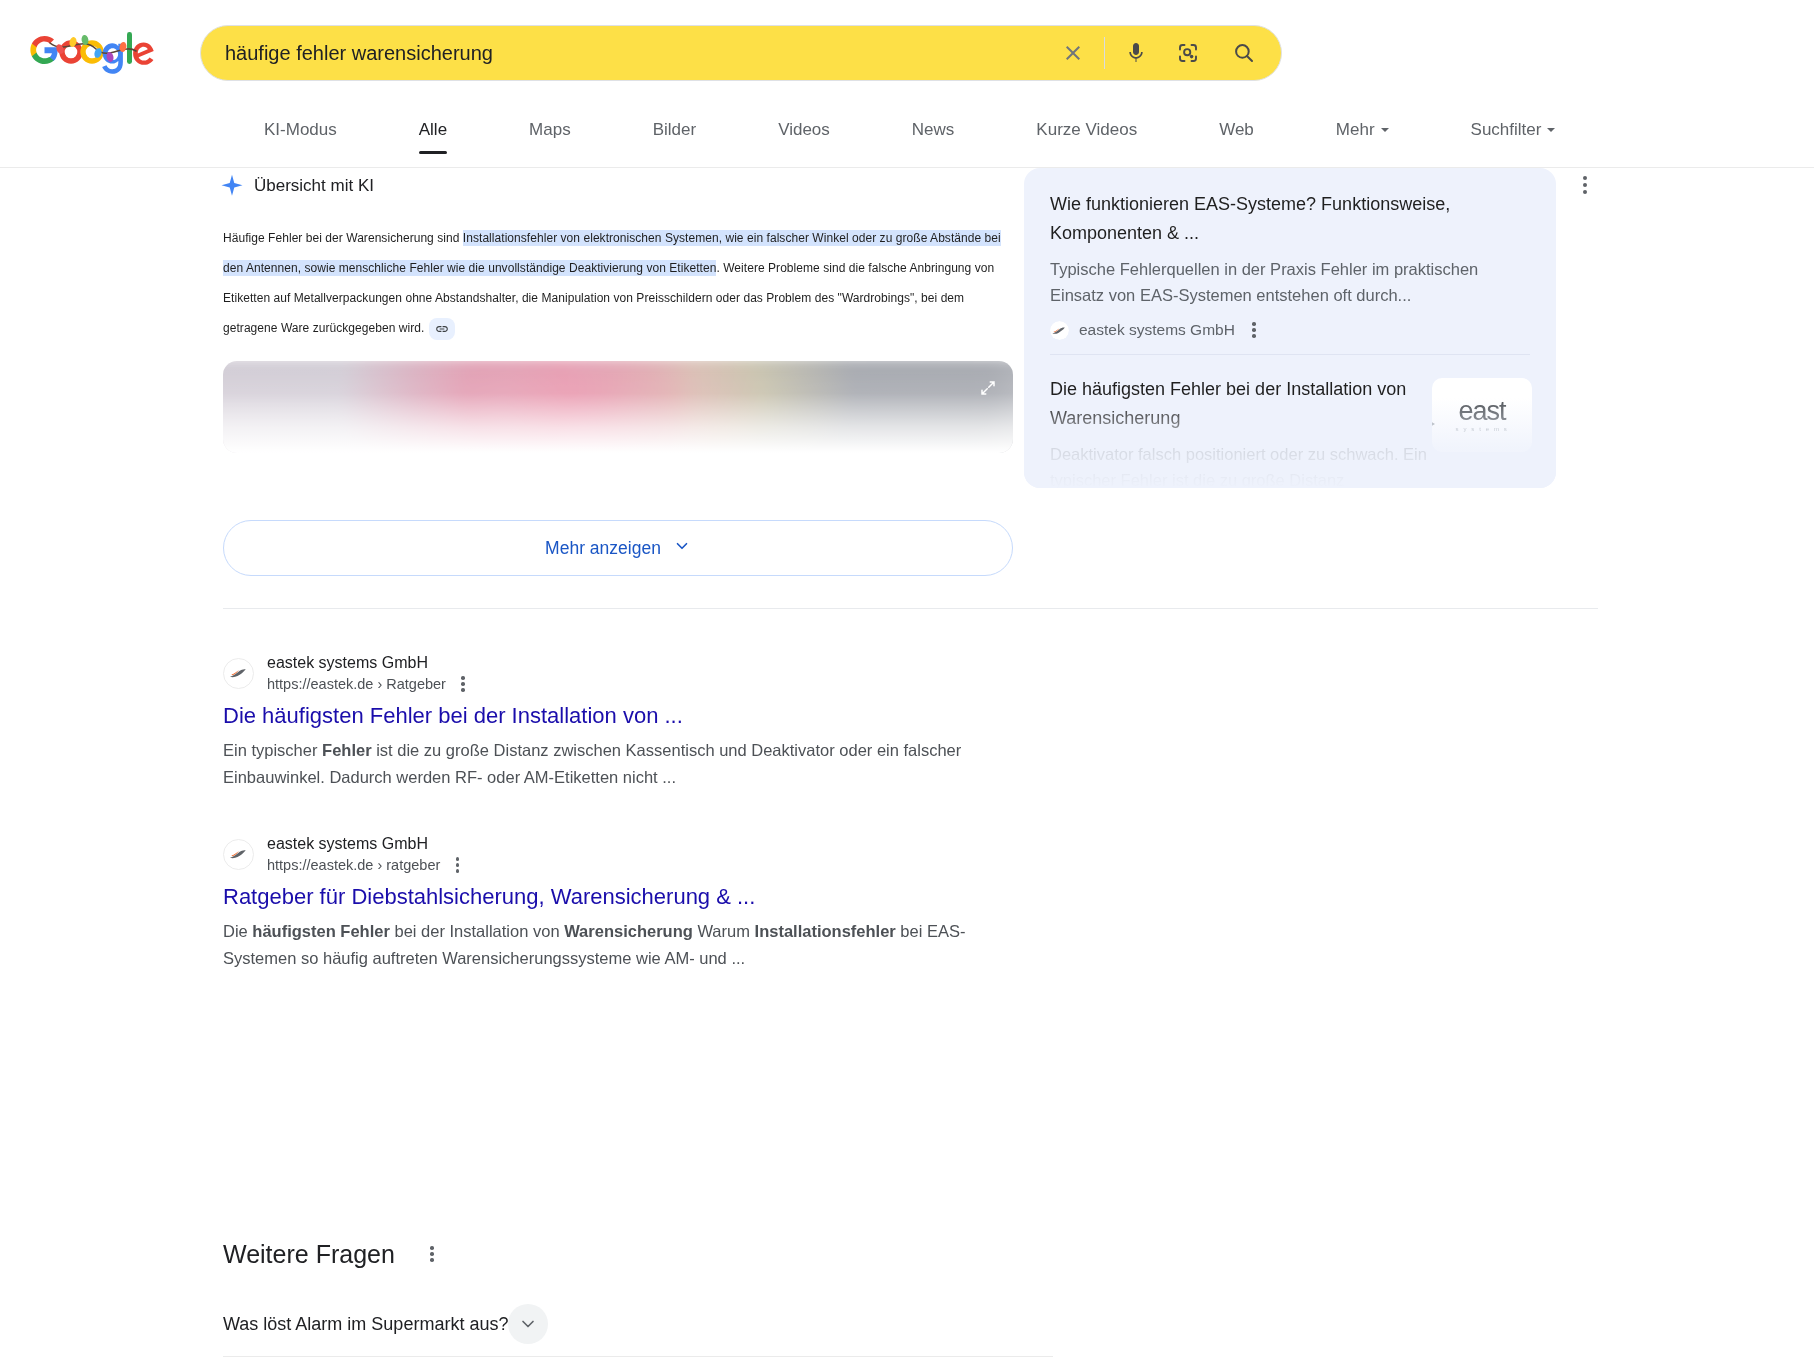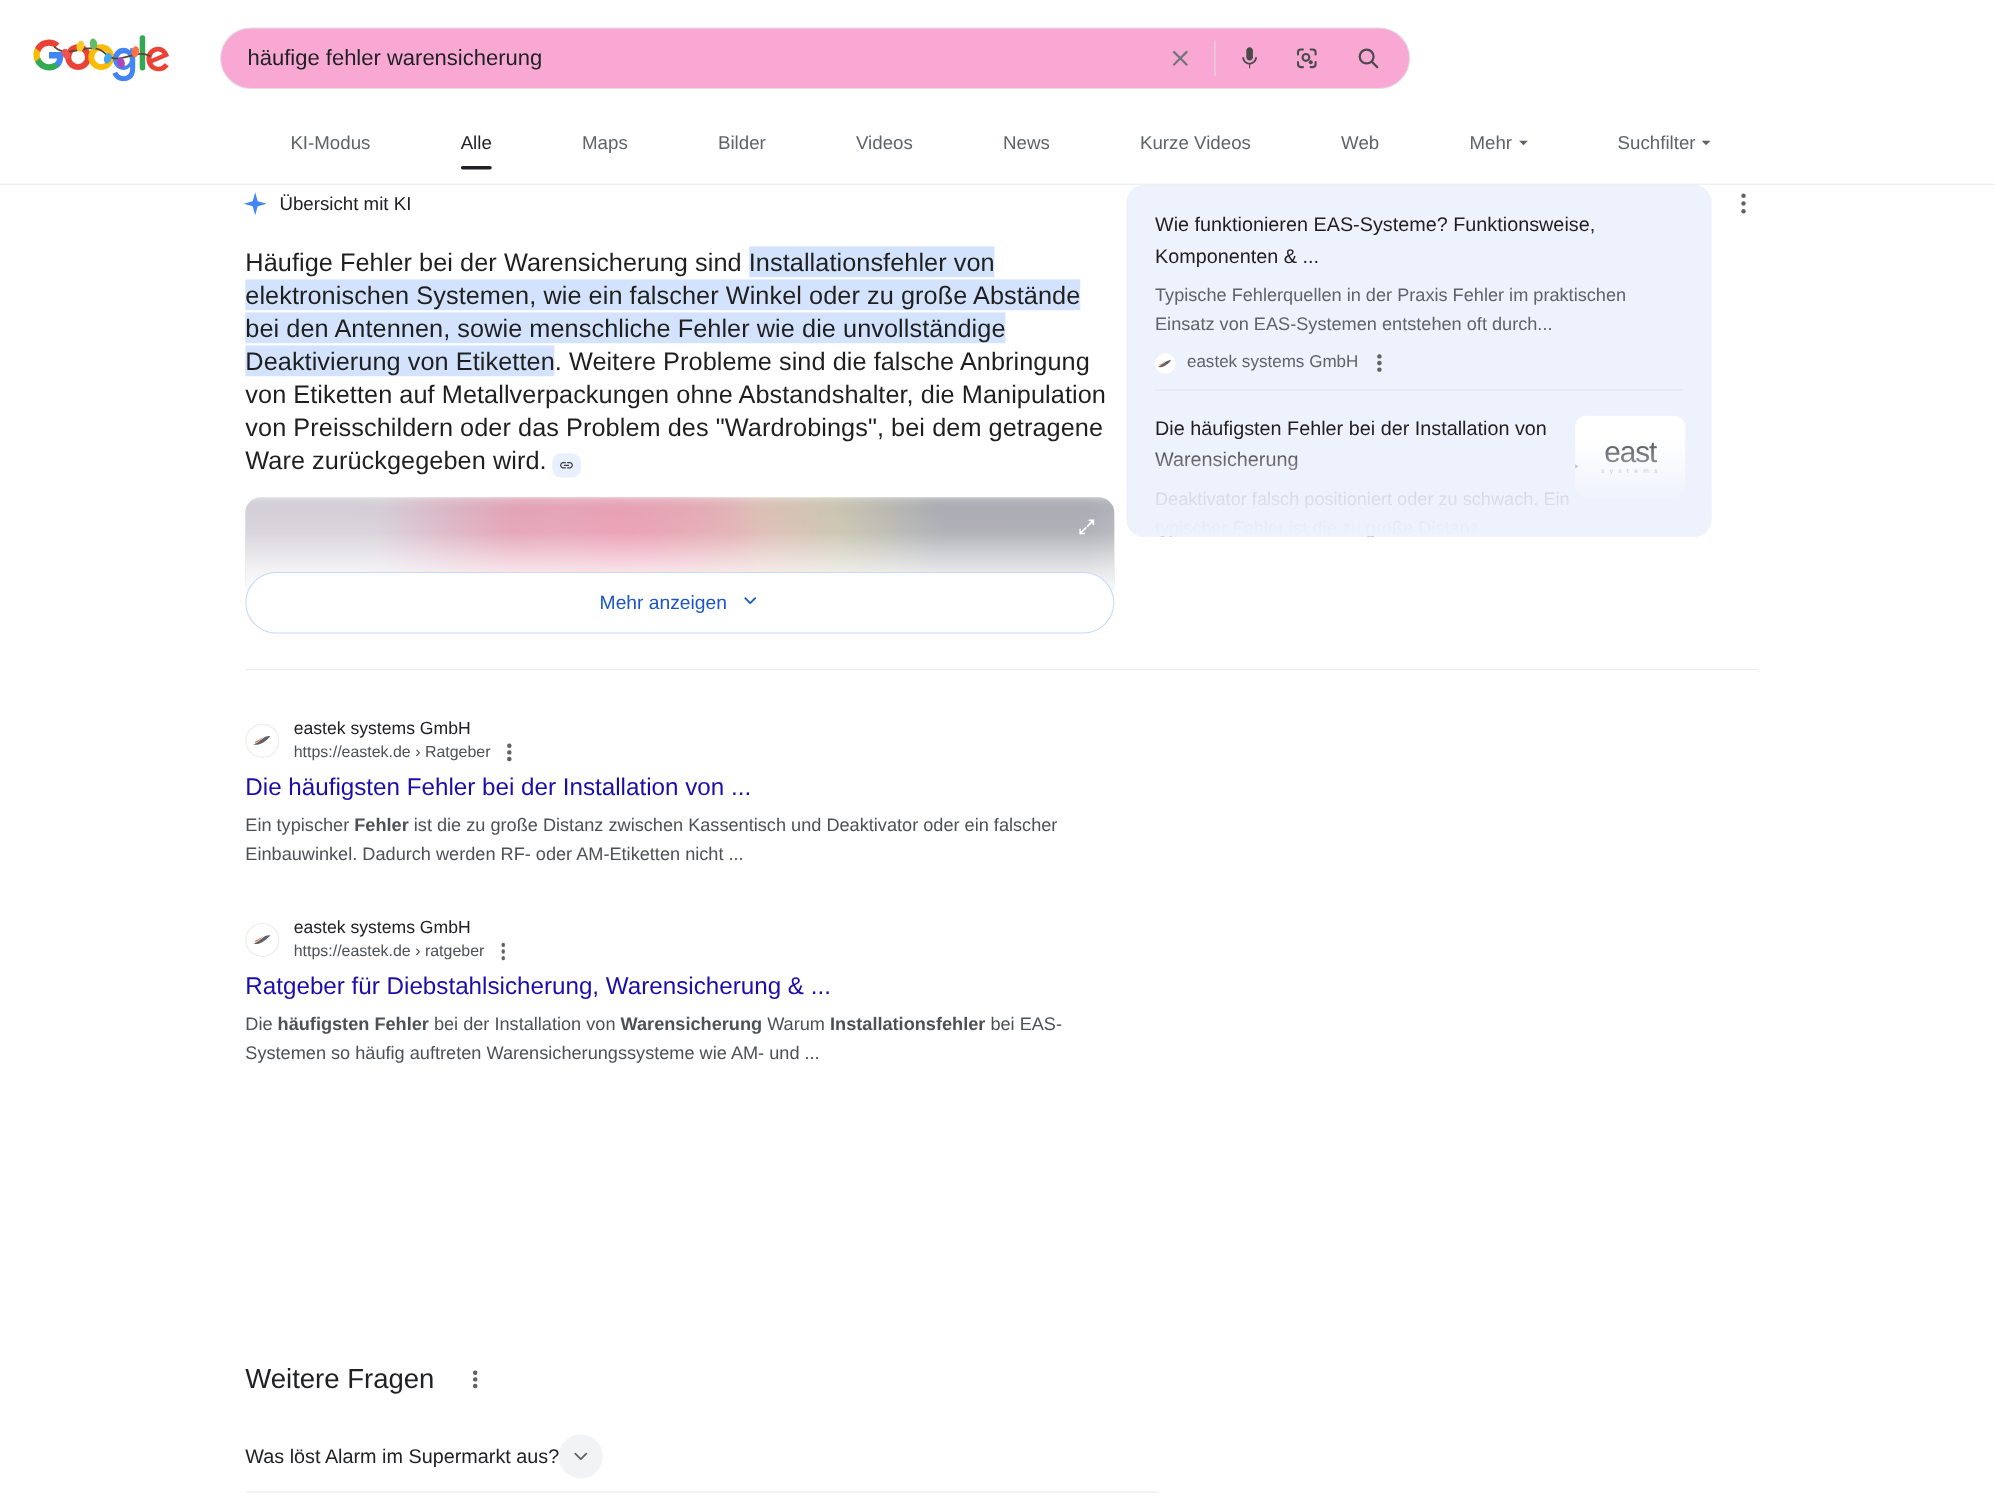--- a/index.html
+++ b/index.html
@@ -29,21 +29,21 @@
   .logo svg { display: block; }
 
   .searchbar {
     position: absolute;
     left: 200px;
     top: 25px;
     width: 1082px;
     height: 56px;
     border: 1px solid #dfe1e5;
     border-radius: 28px;
-    background: #f9a8d4;
+    background: #fde047;
     display: flex;
     align-items: center;
     box-shadow: none;
   }
   .search-input {
     flex: 1;
     border: none;
     outline: none;
     font-size: 20px;
     color: #202124;
@@ -151,21 +151,21 @@
     position: relative;
     margin-top: 19px;
     display: flex;
     gap: 0;
   }
   .ai-text-col {
     width: 790px;
     flex: 0 0 790px;
   }
   .ai-para {
-    font-size: 23px;
+    font-size: 12px;
     line-height: 30px;
     color: #1f1f1f;
     letter-spacing: 0.05px;
   }
   .ai-para .hl {
     background: #d3e3fd;
     box-decoration-break: clone;
     -webkit-box-decoration-break: clone;
     padding: 1px 0;
   }

